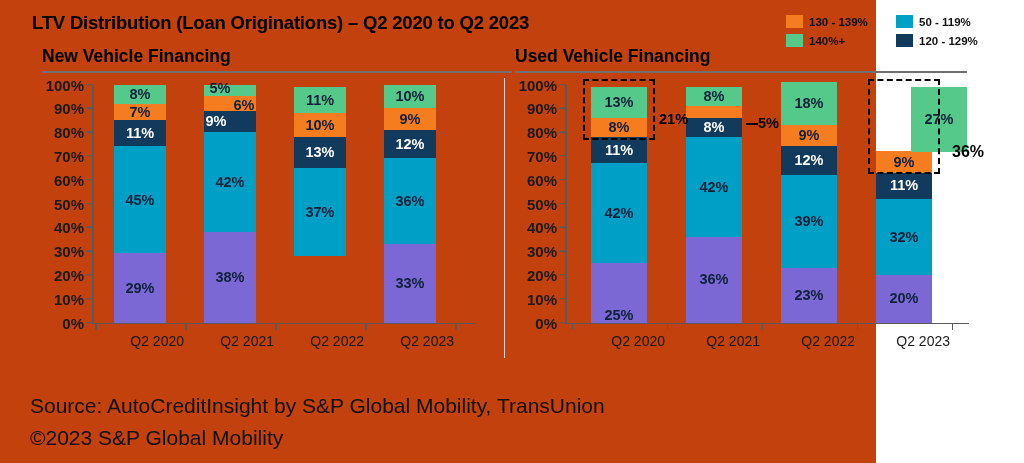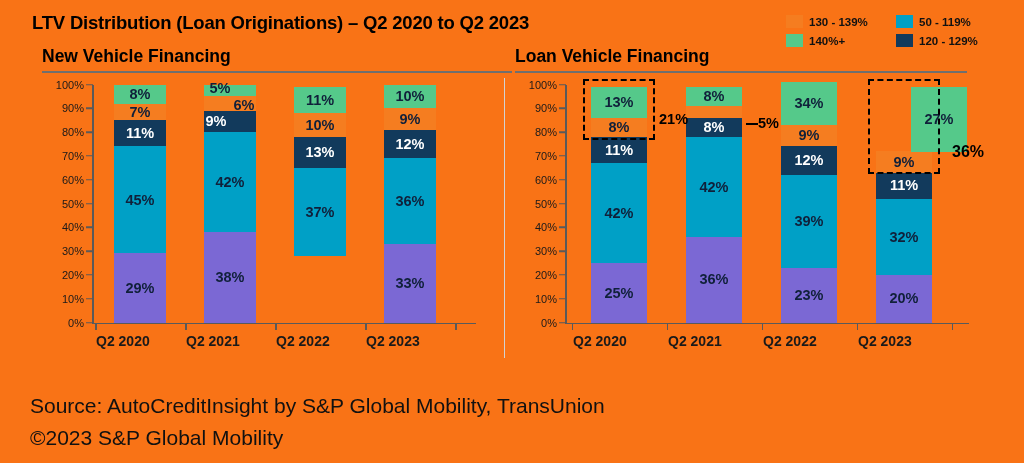--- a/index.html
+++ b/index.html
@@ -2,21 +2,21 @@
 <html><head>
 <meta charset="utf-8">
 <style>
   * { box-sizing: border-box; margin: 0; padding: 0; }
   html, body {
     width: 1024px; height: 463px;
     background: #ffffff;
     font-family: "Liberation Sans", sans-serif;
     overflow: hidden;
   }
-  #page { position: relative; width: 1024px; height: 463px; background:#f97316; }
+  #page { position: relative; width: 876px; height: 463px; background:#c2410c; }
 
   
   .main-title {
     position: absolute; left: 32px; top: 12px;
     font-size: 18.5px; font-weight: bold; color: #000;
     letter-spacing: -0.2px; white-space: nowrap;
   }
 
   
   .legend {
@@ -52,21 +52,21 @@
   }
 
   
   .plot { position: relative; margin-top: 12px; height: 268px; }
 
   .ylabels {
     position: absolute; left: 0; top: 0; width: 46px; height: 238px;
   }
   .ylabel {
     position: absolute; right: 4px; transform: translateY(-50%);
-    font-size: 11px; font-weight: normal; color: #1a1a1a; white-space: nowrap;
+    font-size: 15px; font-weight: bold; color: #1a1a1a; white-space: nowrap;
   }
   .axis-v {
     position: absolute; left: 50px; top: 0; width: 1.5px; height: 238px;
     background: #5a5a5a;
   }
   .axis-h {
     position: absolute; left: 50px; top: 238px; height: 1.5px;
     background: #5a5a5a;
   }
   .ytick {
@@ -86,21 +86,21 @@
     overflow: visible;
   }
   .seg-label {
     font-size: 14.5px; font-weight: bold; white-space: nowrap; line-height: 1;
   }
   .seg-label.dark  { color: #10203a; }
   .seg-label.light { color: #ffffff; }
 
   .xcat {
     position: absolute; top: 248px;
-    text-align: left; font-size: 14px; font-weight: bold; color: #1a1a1a;
+    text-align: right; font-size: 14px; font-weight: normal; color: #1a1a1a;
     white-space: nowrap;
   }
 
   
   .dash-box {
     position: absolute;
     border: 2.5px dashed #000;
     pointer-events: none;
   }
   .anno-text {
@@ -249,41 +249,41 @@
         <div class="xcat" style="left: 144px; width: 88px;">Q2 2021</div>
         <div class="xtick" style="left: 233px;"></div>
         <div class="xcat" style="left: 234px; width: 88px;">Q2 2022</div>
         <div class="xtick" style="left: 323px;"></div>
         <div class="xcat" style="left: 324px; width: 88px;">Q2 2023</div>
         <div class="xtick" style="left: 413px;"></div>
       </div>
   </div>
 
   <div class="panel panel-used">
-    <div class="panel-title">Loan Vehicle Financing</div>
+    <div class="panel-title">Used Vehicle Financing</div>
     <div class="panel-rule" style="width:452px"></div>
     <div class="plot">
       <div class="ylabels" id="yl-used">
           <div class="ylabel" style="top: 0px;">100%</div>
           <div class="ylabel" style="top: 23.8px;">90%</div>
           <div class="ylabel" style="top: 47.6px;">80%</div>
           <div class="ylabel" style="top: 71.4px;">70%</div>
           <div class="ylabel" style="top: 95.2px;">60%</div>
           <div class="ylabel" style="top: 119px;">50%</div>
           <div class="ylabel" style="top: 142.8px;">40%</div>
           <div class="ylabel" style="top: 166.6px;">30%</div>
           <div class="ylabel" style="top: 190.4px;">20%</div>
           <div class="ylabel" style="top: 214.2px;">10%</div>
           <div class="ylabel" style="top: 238px;">0%</div>
         </div>
       <div class="axis-v"></div>
       <div class="axis-h" style="width:404px"></div>
       <div class="bars" id="bars-used">
           <div class="bar-group" style="left: 26px; width: 56px; height: 238px;">
-            <div class="seg" style="background: rgb(123, 104, 212); height: 59.5px; bottom: 0px;">
+            <div class="seg" style="background: rgb(123, 104, 212); height: 59.5px; bottom: 0px; align-items: flex-end;">
               <span class="seg-label dark">25%</span>
             </div>
             <div class="seg" style="background: rgb(0, 160, 198); height: 99.96px; bottom: 59.5px;">
               <span class="seg-label dark">42%</span>
             </div>
             <div class="seg" style="background: rgb(18, 58, 92); height: 26.18px; bottom: 159.46px;">
               <span class="seg-label light">11%</span>
             </div>
             <div class="seg" style="background: rgb(245, 125, 32); height: 19.04px; bottom: 185.64px;">
               <span class="seg-label dark">8%</span>
@@ -314,21 +314,21 @@
             <div class="seg" style="background: rgb(0, 160, 198); height: 92.82px; bottom: 54.74px;">
               <span class="seg-label dark">39%</span>
             </div>
             <div class="seg" style="background: rgb(18, 58, 92); height: 28.56px; bottom: 147.56px;">
               <span class="seg-label light">12%</span>
             </div>
             <div class="seg" style="background: rgb(245, 125, 32); height: 21.42px; bottom: 176.12px;">
               <span class="seg-label dark">9%</span>
             </div>
             <div class="seg" style="background: rgb(85, 201, 138); height: 42.84px; bottom: 197.54px;">
-              <span class="seg-label dark">34%</span>
+              <span class="seg-label dark">18%</span>
             </div>
           </div>
           <div class="bar-group" style="left: 311px; width: 56px; height: 238px;">
             <div class="seg" style="background: rgb(123, 104, 212); height: 47.6px; bottom: 0px;">
               <span class="seg-label dark">20%</span>
             </div>
             <div class="seg" style="background: rgb(0, 160, 198); height: 76.16px; bottom: 47.6px;">
               <span class="seg-label dark">32%</span>
             </div>
             <div class="seg" style="background: rgb(18, 58, 92); height: 26.18px; bottom: 123.76px;">

